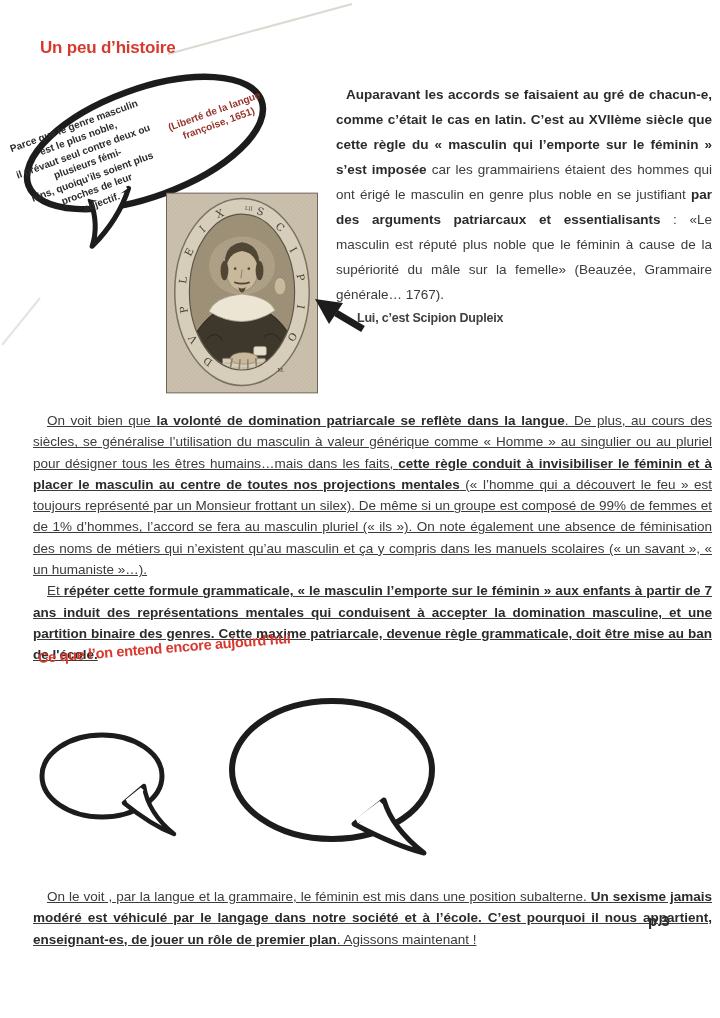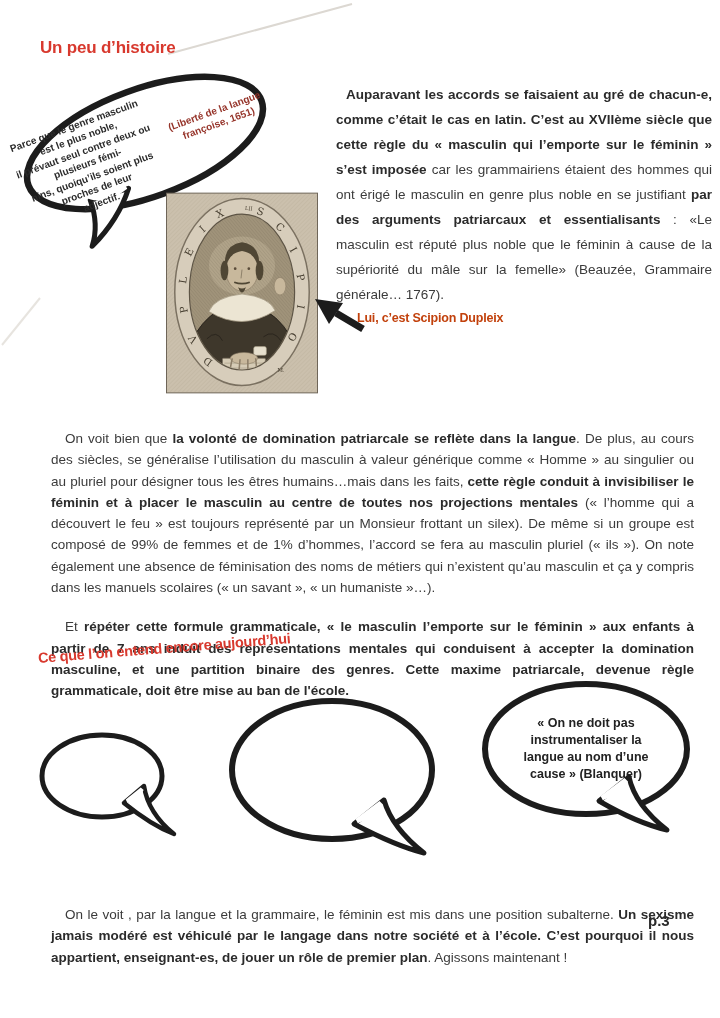--- a/index.html
+++ b/index.html
@@ -7,25 +7,25 @@
     position:relative;width:720px;height:1018px;background:#ffffff;
     font-family:"Liberation Sans",sans-serif;color:#3b3b3b;overflow:hidden;
     margin:0 auto;
   }
   .abs{position:absolute;}
   h1,h2{margin:0;font-weight:bold;color:#d8392e;}
   h1{left:40px;top:38px;font-size:17px;position:absolute;letter-spacing:-0.2px;}
   h2{left:38px;top:650px;font-size:14.5px;position:absolute;letter-spacing:-0.3px;
      transform:rotate(-4.5deg);transform-origin:left center;}
   .para{ text-align:justify;font-size:13.5px;line-height:21.3px;}
-  .para p{margin:18px;text-indent:14px;}
+  .para p{margin:0;text-indent:14px;text-decoration:underline;}
   .intro{left:336px;top:82px;width:376px;font-size:13.5px;line-height:25px;
          text-align:justify;text-indent:10px;}
   .b{font-weight:bold;color:#2b2b2b;}
-  .caption{left:357px;top:311px;font-size:12.5px;font-weight:bold;color:#c2410c;letter-spacing:-0.2px;}
+  .caption{left:357px;top:311px;font-size:12.5px;font-weight:bold;color:#404040;letter-spacing:-0.2px;}
   .pageno{left:648px;top:912px;font-size:15px;font-weight:bold;color:#2b2b2b;}
 
   
   .bubble{position:absolute;}
   .bubble svg{position:absolute;left:0;top:0;overflow:visible;}
   .bubble .txt{
     position:absolute;display:flex;align-items:center;justify-content:center;
     text-align:center;font-weight:bold;color:#222;
     white-space:pre-line;
   }
@@ -144,30 +144,19 @@
   </div>
 
   <div class="bubble bubbleB">
     <svg width="215" height="168">
       <ellipse cx="106" cy="76" rx="100" ry="69" fill="#ffffff" stroke="#1c1c1c" stroke-width="6"></ellipse>
       <path d="M 128 130 Q 170 152 198 159 Q 166 134 158 106 Z" fill="#ffffff" stroke="#1c1c1c" stroke-width="5" stroke-linejoin="round"></path>
       <path d="M 131 127 Q 145 122 155 109 Z" fill="#ffffff" stroke="#ffffff" stroke-width="5"></path>
     </svg>
   </div>
 
-  <div class="bubble bubbleC">
-    <svg width="215" height="160">
-      <ellipse cx="107" cy="72" rx="101" ry="65" fill="#ffffff" stroke="#1c1c1c" stroke-width="6"></ellipse>
-      <path d="M 120 124 Q 158 146 188 153 Q 156 128 150 100 Z" fill="#ffffff" stroke="#1c1c1c" stroke-width="5" stroke-linejoin="round"></path>
-      <path d="M 123 121 Q 137 116 147 103 Z" fill="#ffffff" stroke="#ffffff" stroke-width="5"></path>
-    </svg>
-    <div class="txt">« On ne doit pas
-instrumentaliser la
-langue au nom d’une
-cause » (Blanquer)</div>
-  </div>
 
   <div class="abs para" style="left:33px;top:886px;width:679px;">
     <p><span>On le voit , par la langue et la grammaire, le féminin est mis dans une position subalterne. </span><span class="b">Un sexisme jamais modéré est véhiculé par le langage dans notre société et à l’école. C’est pourquoi il nous appartient, enseignant-es, de jouer un rôle de premier plan</span><span>. Agissons maintenant !</span></p>
   </div>
 
   <div class="abs pageno">p.3</div>
 </div>
 
 </body></html>

